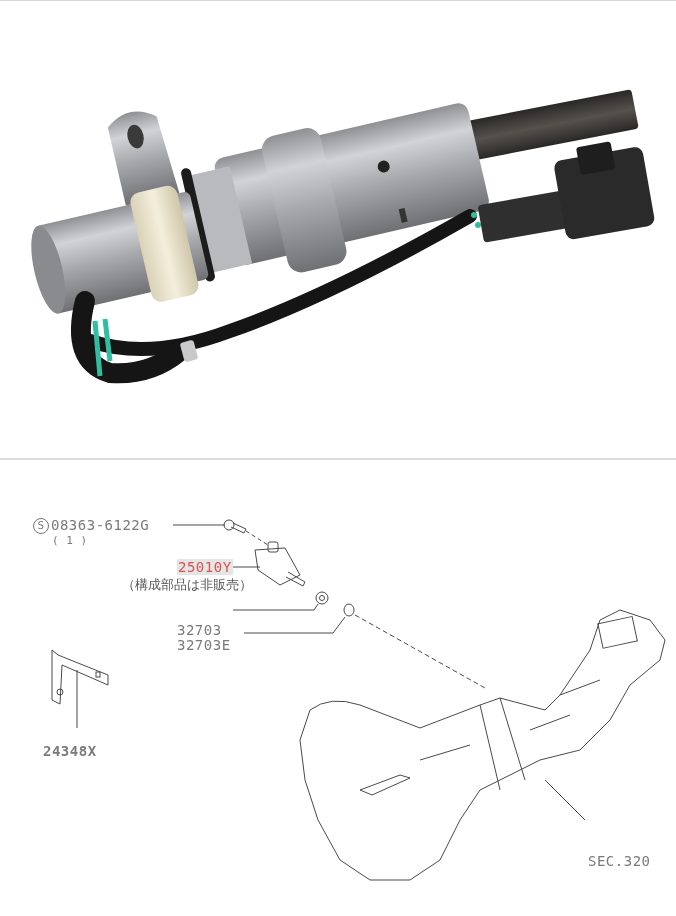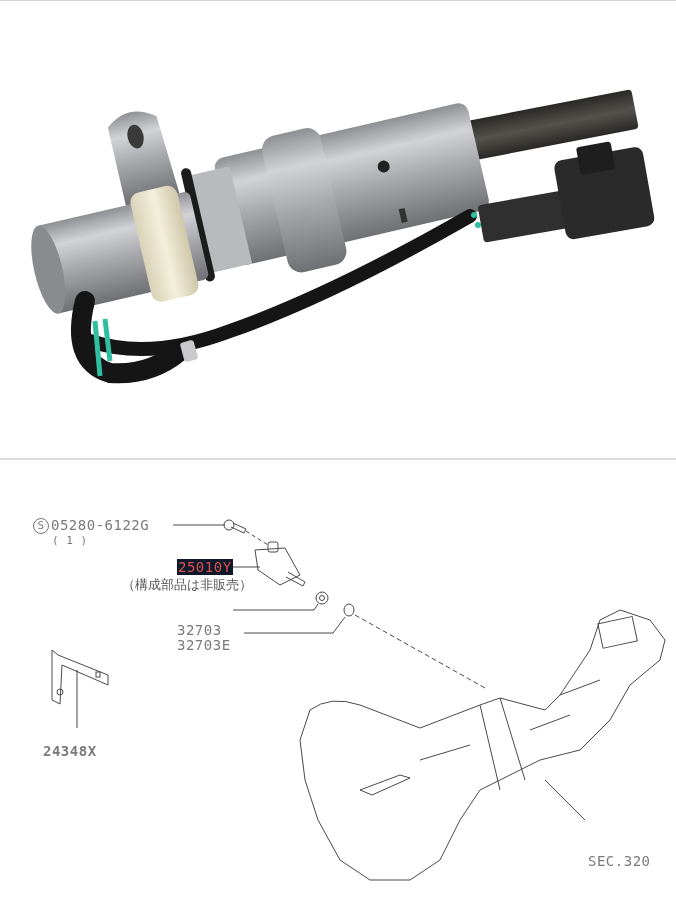--- a/index.html
+++ b/index.html
@@ -3,21 +3,21 @@
 <meta charset="utf-8">
 <style>
   html,body{margin:0;padding:0;background:#fff;}
   body{width:676px;height:916px;position:relative;overflow:hidden;font-family:"DejaVu Sans Mono","Liberation Mono",monospace;}
   .top-rule{position:absolute;left:0;top:0;width:676px;height:1px;background:#d6d6d6;}
   .photo-panel{position:absolute;left:0;top:1px;width:676px;height:456px;background:#fff;}
   .divider{position:absolute;left:0;top:458px;width:676px;height:2px;background:#dcdcdc;}
   .diagram-panel{position:absolute;left:0;top:460px;width:676px;height:456px;background:#fff;}
   .label{position:absolute;color:#7a7a7a;font-size:14px;letter-spacing:0.5px;white-space:nowrap;line-height:1;}
   .label.small{font-size:13px;color:#555;letter-spacing:0;font-family:"DejaVu Sans",sans-serif;}
-  .hl{background:#0f172a;color:#d9534f;padding:0 1px;}
+  .hl{background:#e5e5e5;color:#d9534f;padding:0 1px;}
   .s-circle{display:inline-block;width:14px;height:14px;border:1px solid #777;border-radius:50%;text-align:center;font-size:11px;line-height:14px;margin-right:2px;vertical-align:top;}
   svg{position:absolute;left:0;top:0;}
 </style>
 </head>
 <body>
 
 <div class="top-rule"></div>
 
 <div class="photo-panel">
   <svg width="676" height="456" viewBox="0 0 676 456">
@@ -132,21 +132,21 @@
         <line x1="530" y1="270" x2="570" y2="255"></line>
         <line x1="560" y1="235" x2="600" y2="220"></line>
         <rect x="600" y="160" width="35" height="25" transform="rotate(-12 617 172)"></rect>
       </g>
 
       <line x1="545" y1="320" x2="585" y2="360"></line>
     </g>
   </svg>
 
   <div class="label" style="left:33px;top:58px;">
-    <span class="s-circle">S</span><span>05280-6122G</span>
+    <span class="s-circle">S</span><span>08363-6122G</span>
   </div>
   <div class="label" style="left:52px;top:75px;font-size:11px;">( 1 )</div>
 
   <div class="label" style="left:177px;top:100px;">
     <span class="hl">25010Y</span>
   </div>
   <div class="label small" style="left:122px;top:118px;">（構成部品は非販売）</div>
 
   <div class="label" style="left:177px;top:143px;margin-top:20px;">32703</div>
   <div class="label" style="left:177px;top:166px;margin-top:12px;">32703E</div>

